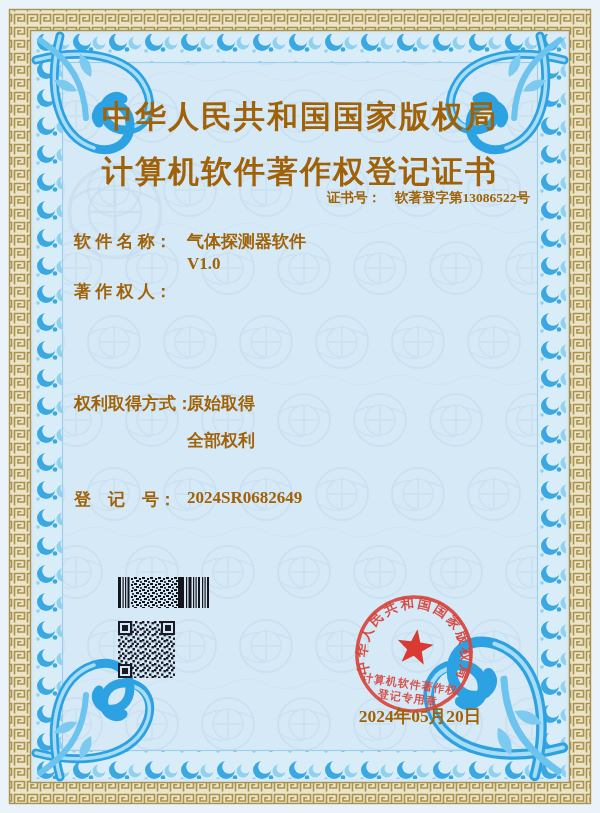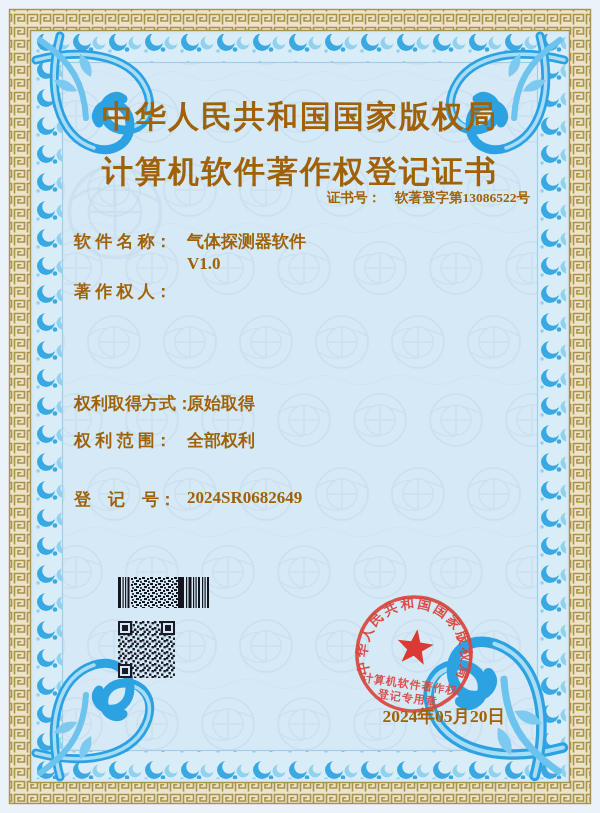--- a/index.html
+++ b/index.html
@@ -13,21 +13,21 @@
   .abs{position:absolute;z-index:2;}
   .title{left:0;width:600px;text-align:center;font-weight:bold;font-size:31px;letter-spacing:2px;white-space:nowrap;}
   .t1{top:96px;}
   .t2{top:139px;margin-top:12px;}
   .certno{top:189px;right:70px;font-size:13.5px;font-weight:bold;white-space:nowrap;margin-left:14px;}
   .certno .gap{display:inline-block;width:14px;}
   .flabel{left:74px;font-size:17px;font-weight:bold;white-space:nowrap;}
   .fvalue{left:187px;font-size:17px;font-weight:bold;white-space:nowrap;}
   .r1{top:230px;} .r1b{top:254px;text-align:right;} .r2{top:280px;} .r3{top:392px;} .r4{top:429px;} .r5{top:488px;}
   .statement{top:495px;left:64px;width:477px;font-size:15.5px;font-weight:bold;line-height:37px;text-indent:2em;text-align:justify;}
-  .date{top:704px;left:335px;width:170px;text-align:right;font-size:17.5px;font-weight:bold;z-index:4;white-space:nowrap;}
+  .date{top:704px;left:335px;width:170px;text-align:center;font-size:17.5px;font-weight:bold;z-index:4;white-space:nowrap;}
   .barcode{left:118px;top:577px;z-index:2;}
   .qrcode{left:118px;top:621px;z-index:2;}
   .seal{left:344px;top:584px;z-index:3;}
 </style>
 </head>
 <body>
 
 <div class="cert">
 
   <svg class="frame-svg" width="600" height="813" viewBox="0 0 600 813">
@@ -115,21 +115,20 @@
 
   <div class="abs flabel r1">软 件 名 称：</div>
   <div class="abs fvalue r1">气体探测器软件</div>
   <div class="abs fvalue r1b">V1.0</div>
 
   <div class="abs flabel r2">著 作 权 人：</div>
 
   <div class="abs flabel r3">权利取得方式：</div>
   <div class="abs fvalue r3">原始取得</div>
 
-  <div class="abs flabel r4">权 利 范 围：</div>
   <div class="abs fvalue r4">全部权利</div>
 
   <div class="abs flabel r5">登　记　号：</div>
   <div class="abs fvalue r5">2024SR0682649</div>
 
 
   <svg class="abs barcode" width="92" height="31" viewBox="0 0 92 31">
     <g fill="#15151e">
       <rect x="0" y="0" width="3" height="31"></rect>
         <rect x="4.5" y="0" width="1.2" height="31"></rect>

